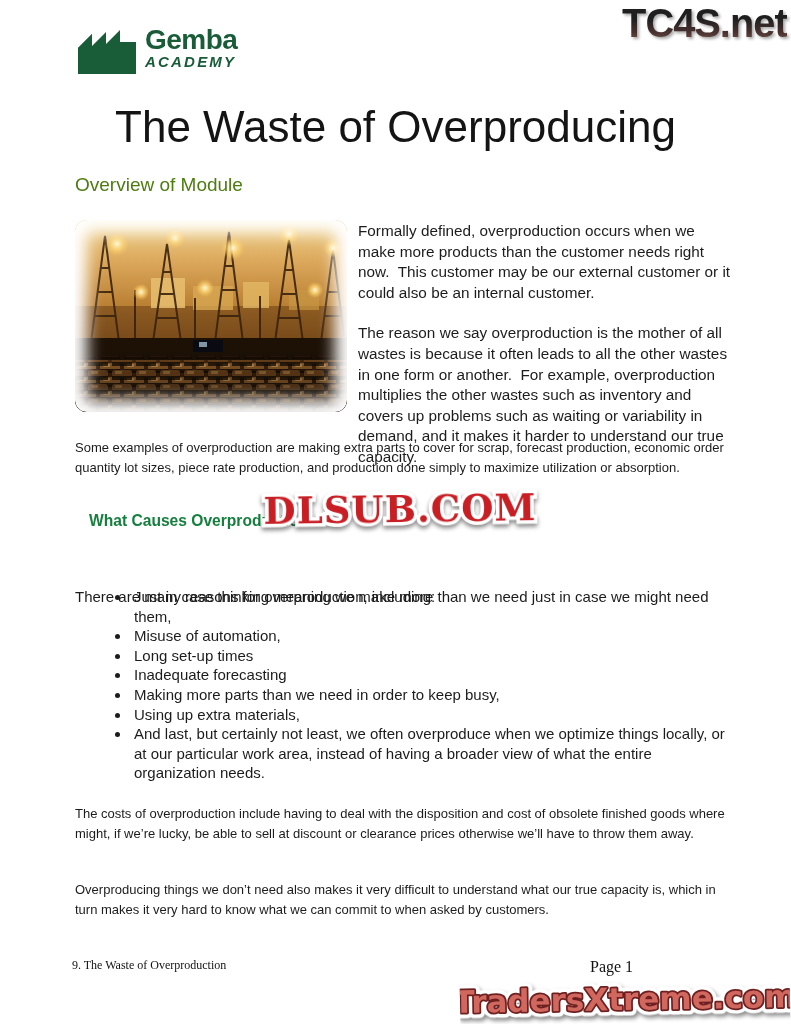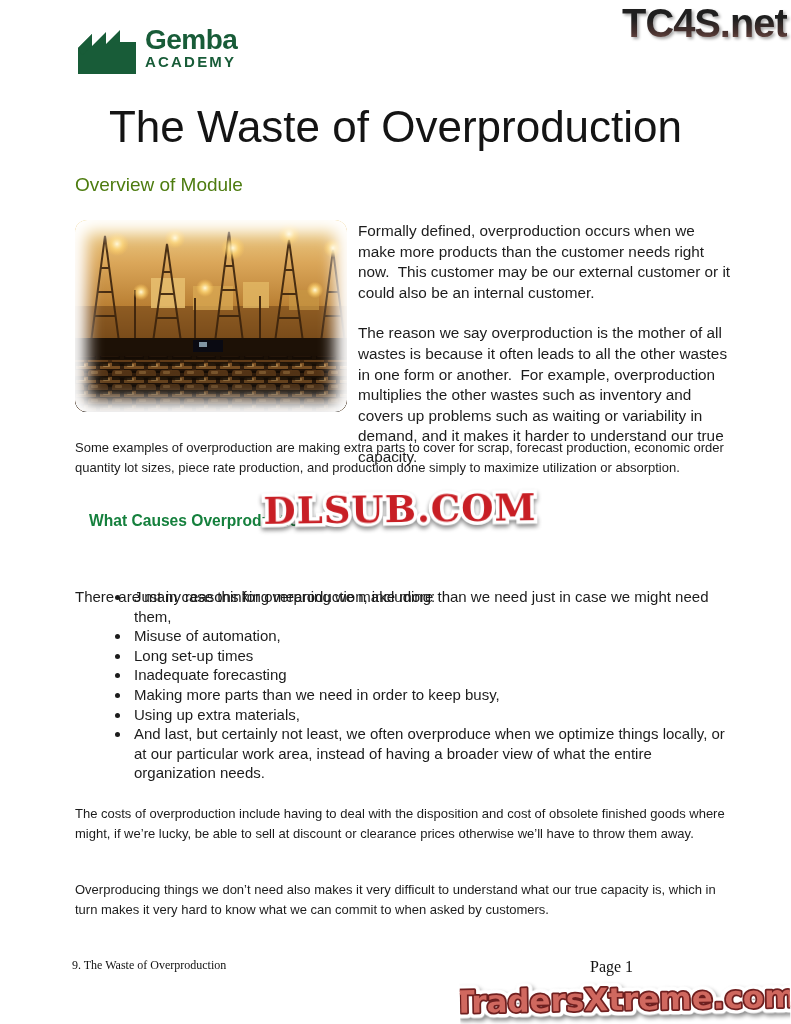--- a/index.html
+++ b/index.html
@@ -3,21 +3,21 @@
 <meta charset="utf-8">
 <style>
   html,body{margin:0;padding:0;background:#ffffff;}
   .page{position:relative;width:791px;height:1024px;background:#ffffff;overflow:hidden;
         font-family:"Liberation Sans",sans-serif;color:#1c1c1c;}
 
   
   .logo{position:absolute;top:22px;left:76px;display:flex;align-items:flex-start;gap:7px;}
   .logo-text{display:flex;flex-direction:column;margin-top:4px;}
   .logo-name{font-size:28px;font-weight:700;color:#185c38;line-height:27px;letter-spacing:-0.5px;}
-  .logo-sub{font-size:15px;font-weight:700;color:#185c38;letter-spacing:2.2px;line-height:17px;}
+  .logo-sub{font-size:15px;font-weight:700;color:#185c38;letter-spacing:2.2px;line-height:17px;font-style:italic;}
 
   .tc4s{position:absolute;top:0px;right:4px;font-size:41px;font-weight:700;letter-spacing:-1px;
         transform:scaleX(.97);transform-origin:right top;
         background:linear-gradient(180deg,#1f1f1f 40%,#4a3330 70%,#8a5d55 95%);
         -webkit-background-clip:text;background-clip:text;color:transparent;
         filter:drop-shadow(2px 2px 1.5px rgba(0,0,0,0.35));}
 
   .title{position:absolute;top:102px;left:0;right:0;text-align:center;
          font-size:44px;font-weight:400;color:#141414;letter-spacing:0px;}
 
@@ -71,21 +71,21 @@
       </svg>
     </span>
     <span class="logo-text">
       <span class="logo-name">Gemba</span>
       <span class="logo-sub">ACADEMY</span>
     </span>
   </div>
 
   <div class="tc4s">TC4S.net</div>
 
-  <div class="title">The Waste of Overproduction</div>
+  <div class="title">The Waste of Overproducing</div>
 
   <div class="h-green">Overview of Module</div>
 
   <div class="photo">
     <svg width="272" height="192" viewBox="0 0 272 192" aria-hidden="true">
       <defs>
         <linearGradient id="sky" x1="0" y1="0" x2="0" y2="1">
           <stop offset="0" stop-color="#f0d491"></stop>
           <stop offset="0.22" stop-color="#dba75a"></stop>
           <stop offset="0.45" stop-color="#b97f33"></stop>

